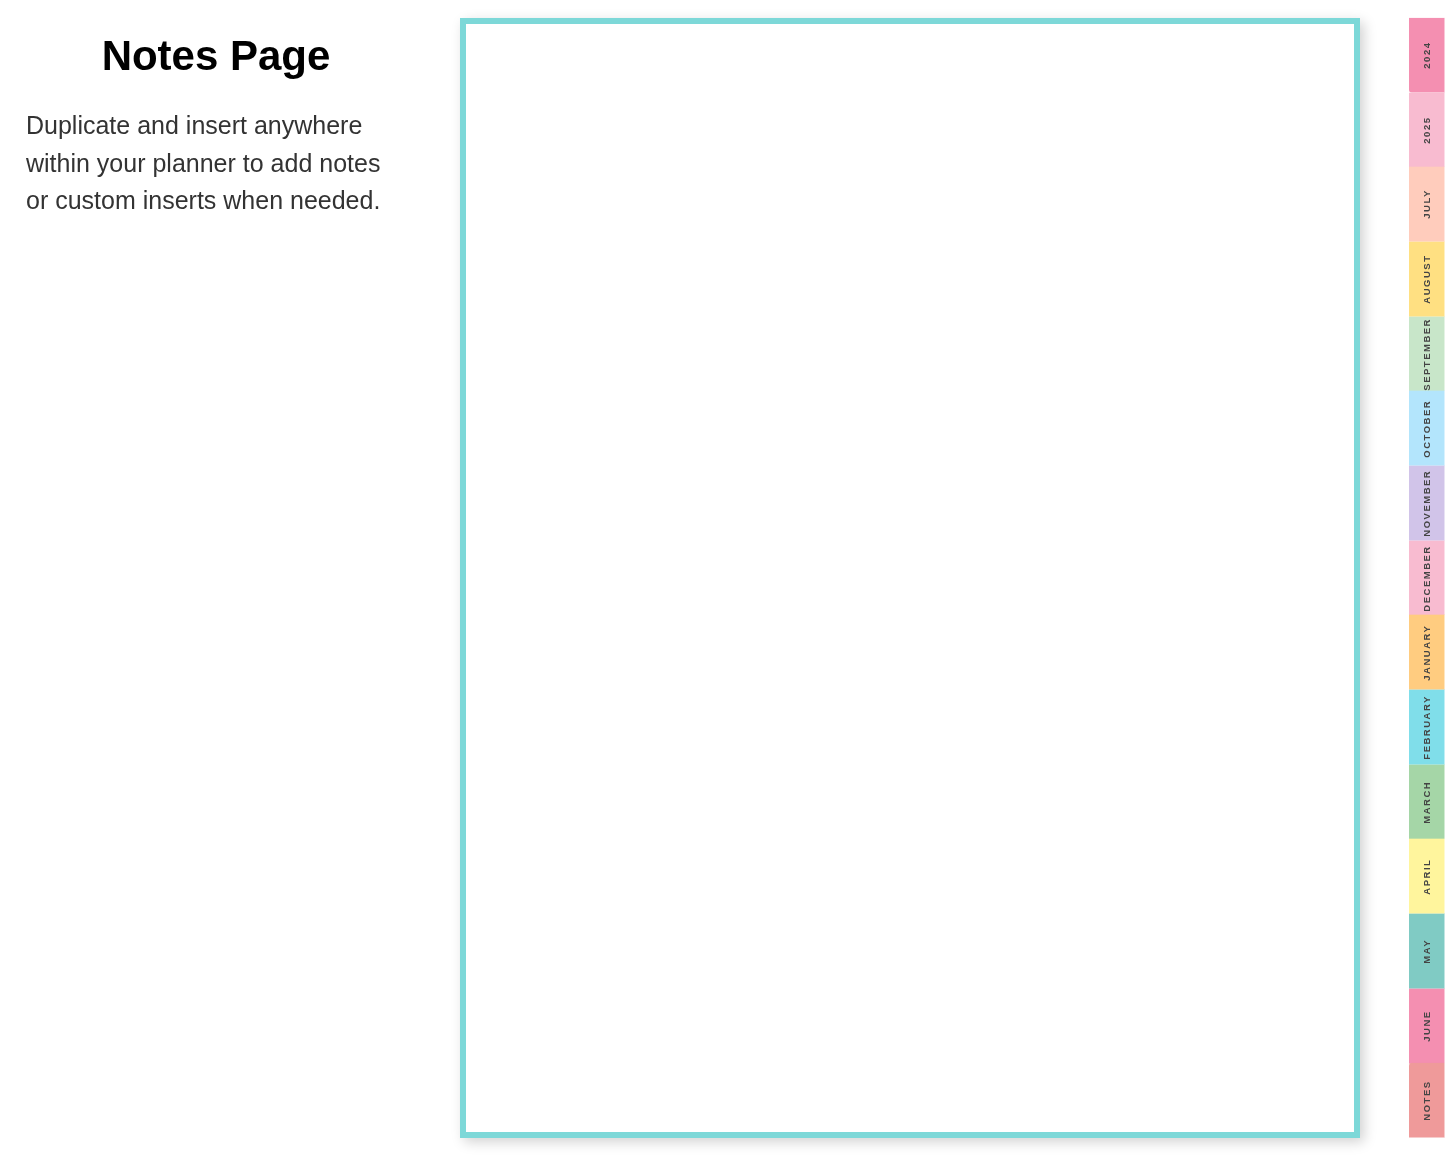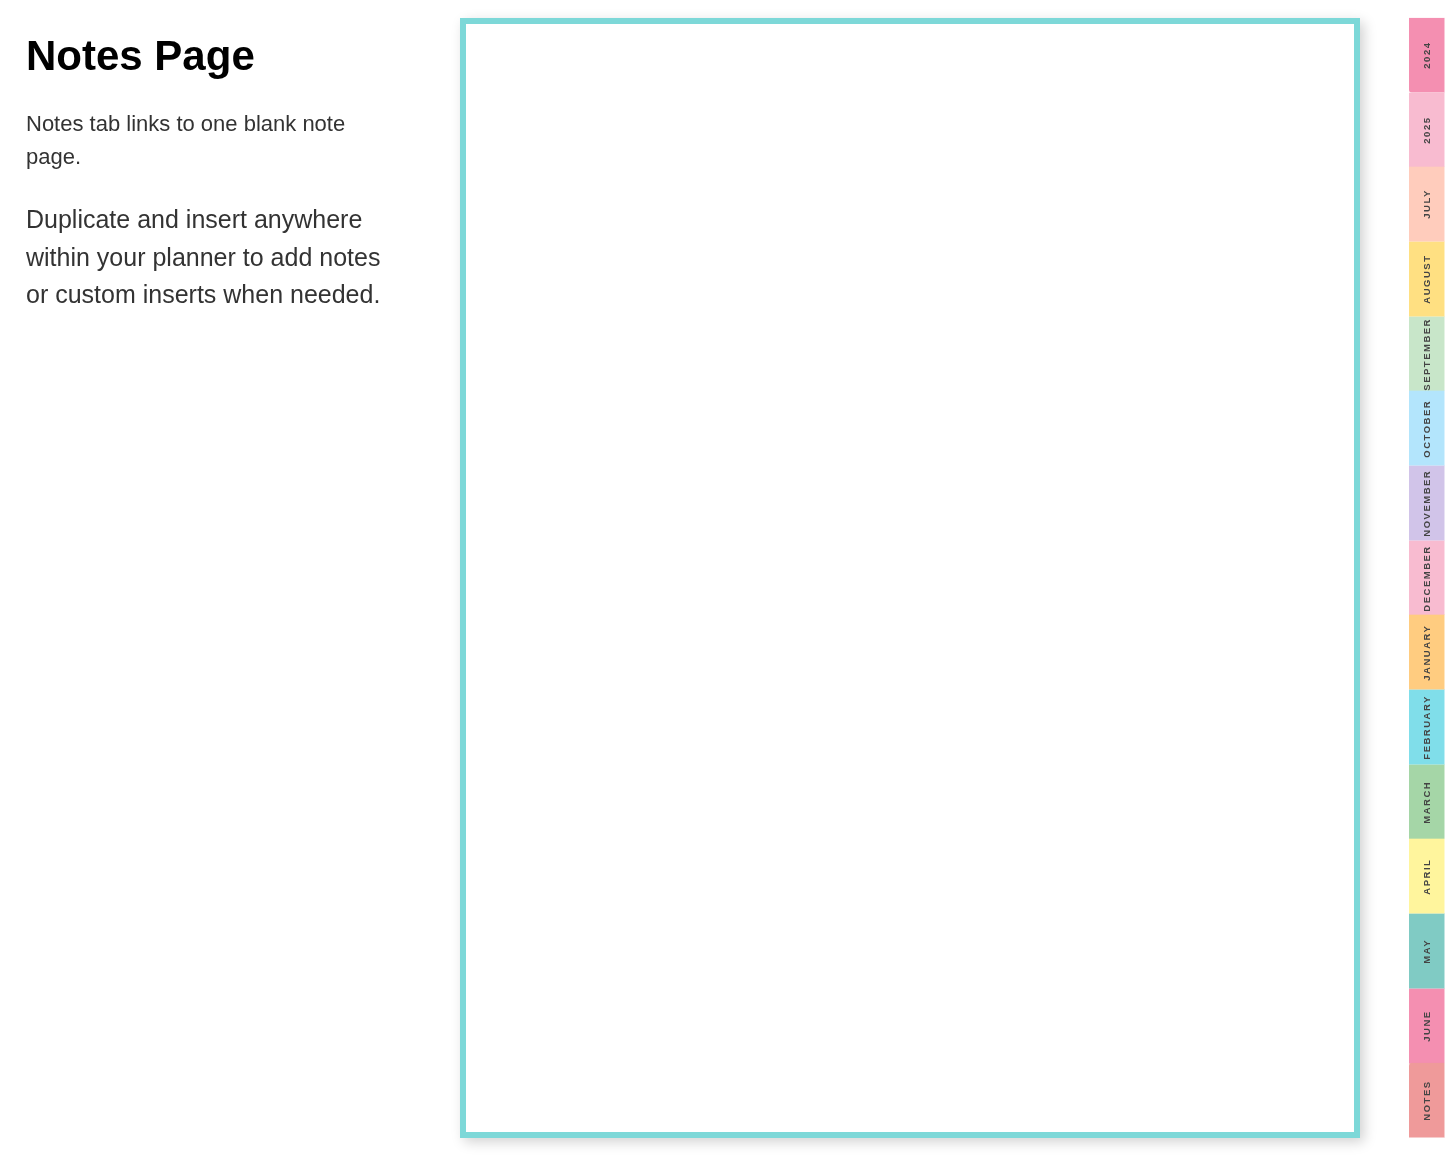--- a/index.html
+++ b/index.html
@@ -24,20 +24,21 @@
       width: 380px;
     }
 
     .page-title {
       font-size: 42px;
       font-weight: 900;
       color: #000000;
       line-height: 1.1;
       margin-bottom: 28px;
       font-family: Arial Black, Arial, sans-serif;
+      text-align: center;
     }
 
     .description {
       font-size: 22px;
       color: #333333;
       line-height: 1.5;
       margin-bottom: 28px;
     }
 
     .description-2 {
@@ -100,21 +101,20 @@
       height: calc(100% - 10px);
       background: linear-gradient(to right, rgba(0,0,0,0.08), transparent);
       z-index: -1;
     }
   </style>
 </head>
 <body>
 
 <div class="left-panel">
   <h1 class="page-title">Notes Page</h1>
-  <p class="description">Notes tab links to one blank note page.</p>
   <p class="description-2">Duplicate and insert anywhere within your planner to add notes or custom inserts when needed.</p>
 </div>
 
 <div class="note-page-area"></div>
 
 <div class="tabs-wrapper" id="tabs-wrapper">
     <div class="tab-item" style="background-color: rgb(244, 143, 177);">2024</div>
     <div class="tab-item" style="background-color: rgb(248, 187, 208);">2025</div>
     <div class="tab-item" style="background-color: rgb(255, 204, 188);">JULY</div>
     <div class="tab-item" style="background-color: rgb(255, 224, 130);">AUGUST</div>

